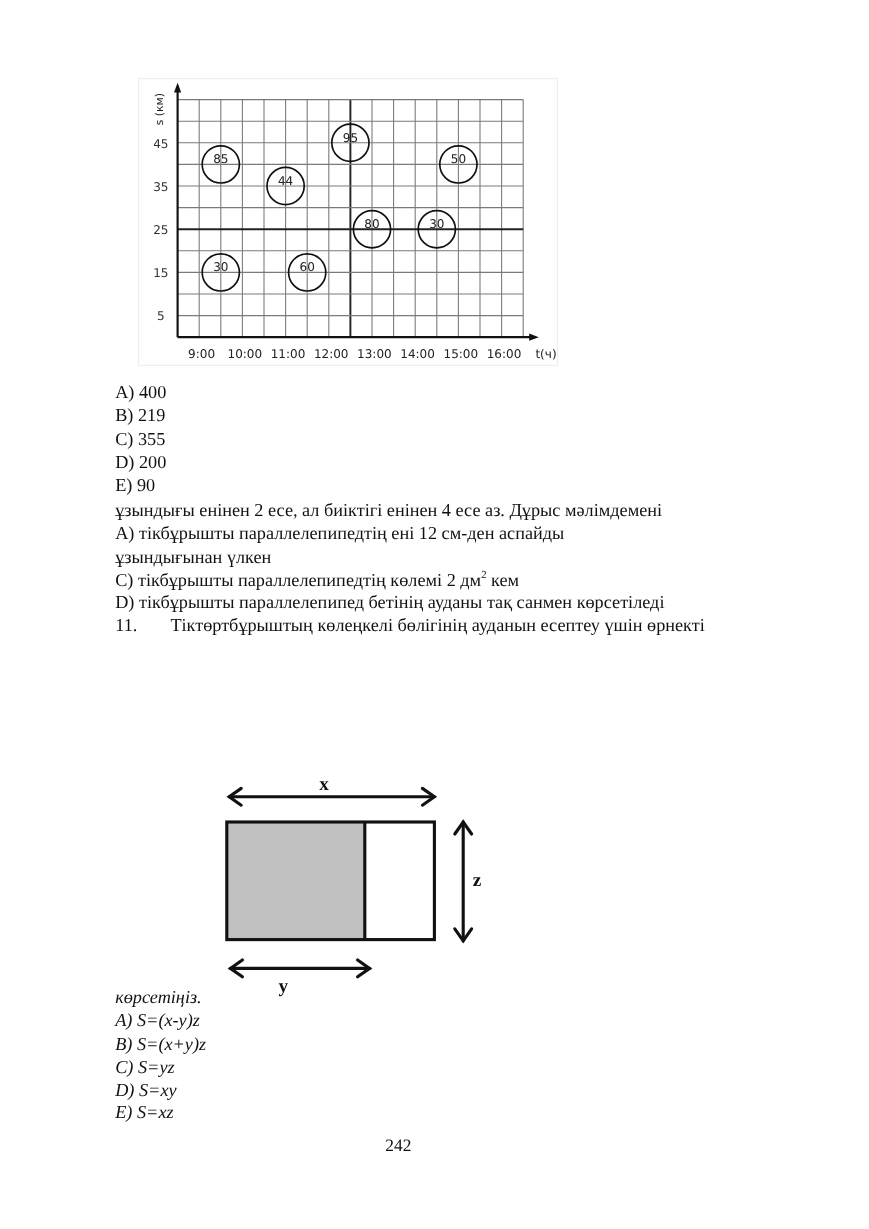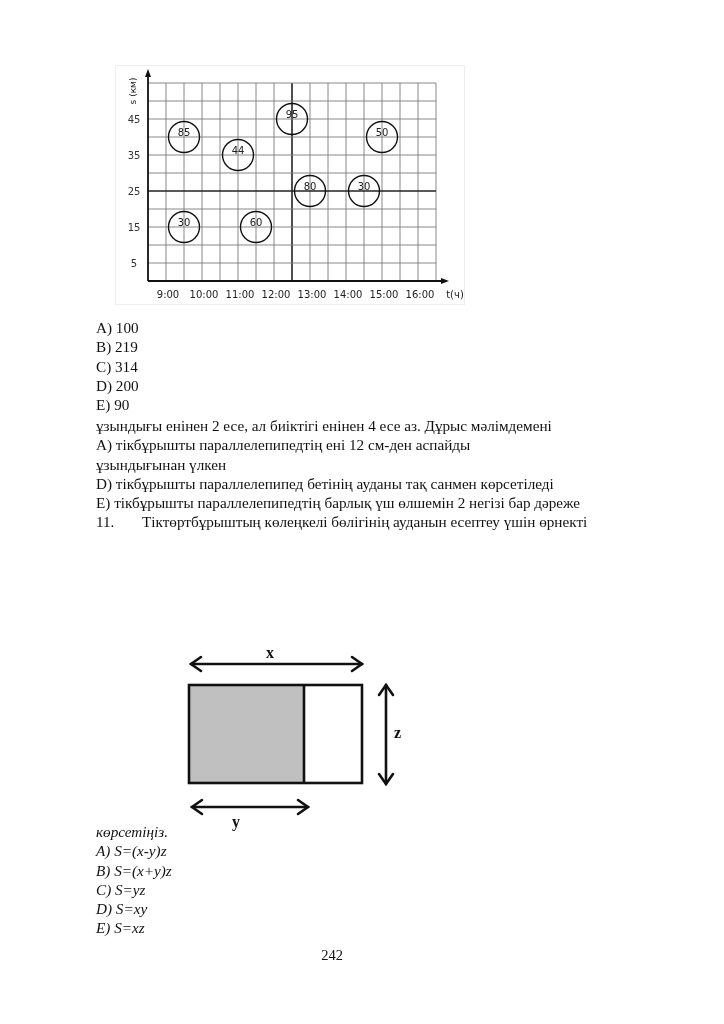--- a/index.html
+++ b/index.html
@@ -89,33 +89,33 @@
         <text x="249" y="125" text-anchor="middle" font-family="DejaVu Sans, sans-serif" font-size="10" fill="#222">30</text>
         <circle cx="69" cy="162" r="15.5" fill="none" stroke="#111" stroke-width="1.4"></circle>
         <text x="69" y="161" text-anchor="middle" font-family="DejaVu Sans, sans-serif" font-size="10" fill="#222">30</text>
         <circle cx="141" cy="162" r="15.5" fill="none" stroke="#111" stroke-width="1.4"></circle>
         <text x="141" y="161" text-anchor="middle" font-family="DejaVu Sans, sans-serif" font-size="10" fill="#222">60</text>
       </g>
   </svg>
 </div>
 
 <div class="text-block" style="top:318px;">
-  <div class="line"><span>A)</span> <span>100</span></div>
+  <div class="line"><span>A)</span> <span>400</span></div>
   <div class="line"><span>B)</span> <span>219</span></div>
-  <div class="line"><span>C)</span> <span>314</span></div>
+  <div class="line"><span>C)</span> <span>355</span></div>
   <div class="line"><span>D)</span> <span>200</span></div>
   <div class="line"><span>E)</span> <span>90</span></div>
 </div>
 
 <div class="text-block" style="top:416px;">
   <div class="line">ұзындығы енінен 2 есе, ал биіктігі енінен 4 есе аз. Дұрыс мәлімдемені</div>
   <div class="line">A) тікбұрышты параллелепипедтің ені 12 см-ден аспайды</div>
   <div class="line">ұзындығынан үлкен</div>
+  <div class="line"><span>C) тікбұрышты параллелепипедтің көлемі 2 дм</span><sup>2</sup><span> кем</span></div>
   <div class="line">D) тікбұрышты параллелепипед бетінің ауданы тақ санмен көрсетіледі</div>
-  <div class="line">E) тікбұрышты параллелепипедтің барлық үш өлшемін 2 негізі бар дәреже</div>
   <div class="line"><span class="q11-num">11.</span><span>Тіктөртбұрыштың көлеңкелі бөлігінің ауданын есептеу үшін өрнекті</span></div>
 </div>
 
 <div class="diagram">
   <svg width="250" height="195" viewBox="0 0 250 195">
 
     <g stroke="#111" stroke-width="2.6" fill="none" stroke-linecap="round">
       <line x1="21" y1="24" x2="192" y2="24"></line>
       <polyline points="31,17 21,24 31,31"></polyline>
       <polyline points="182,17 192,24 182,31"></polyline>

